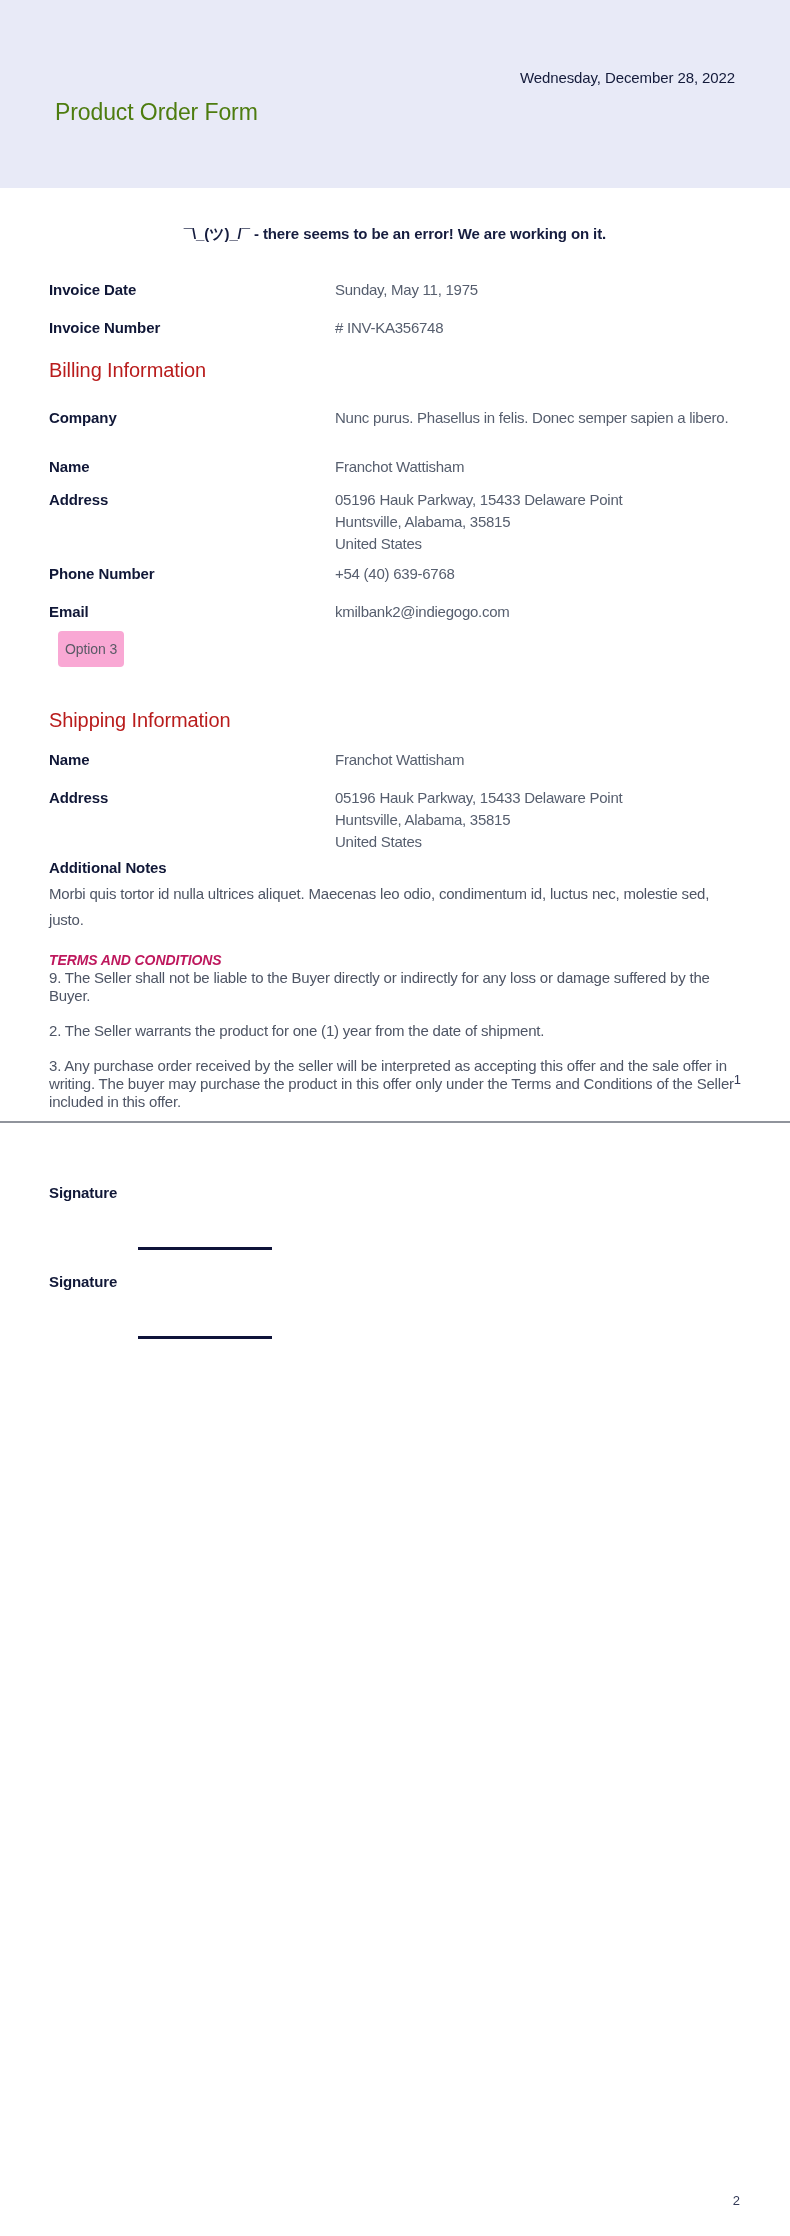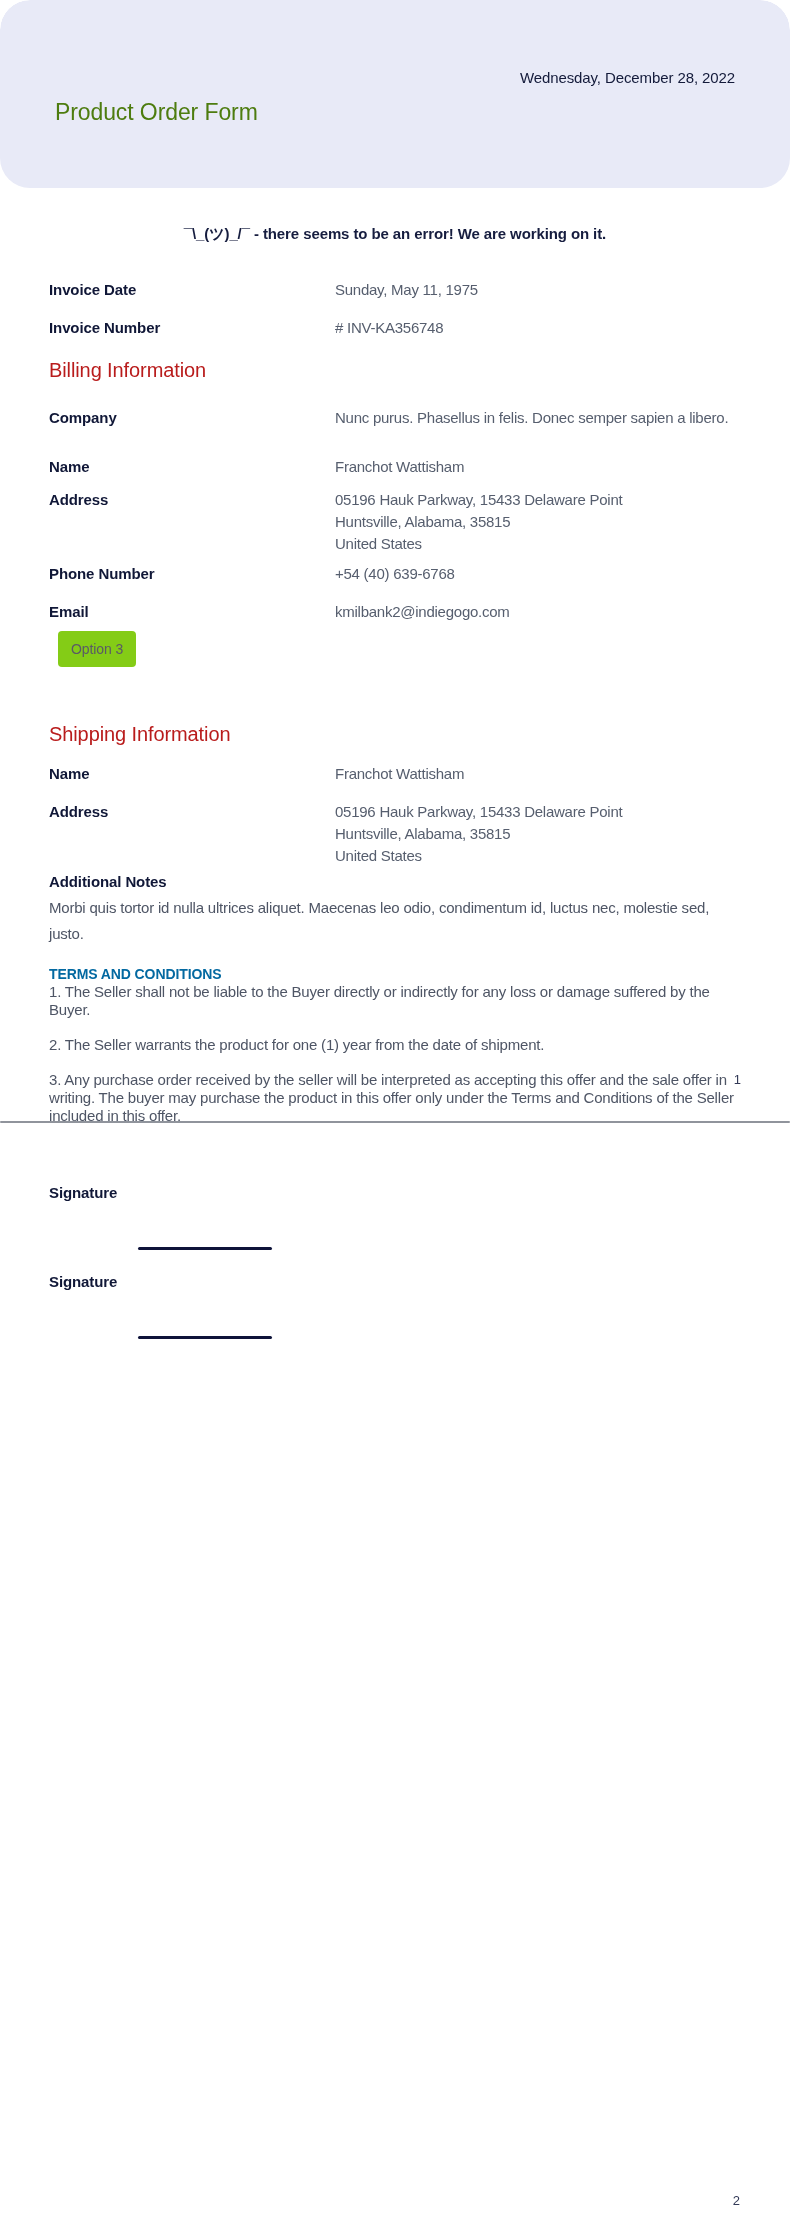--- a/index.html
+++ b/index.html
@@ -1,15 +1,15 @@
 <!DOCTYPE html>
 <html><head>
 <meta charset="utf-8">
 <style>
-  * { box-sizing: border-box; margin: 0; padding: 0; border-radius: 30px; }
+  * { box-sizing: border-box; margin: 0; padding: 0; }
   html, body { width: 790px; background: #ffffff; }
   body {
     font-family: "Liberation Sans", sans-serif;
     height: 2236px;
     color: #0e1339;
     letter-spacing: -0.1px;
   }
   .page1 {
     height: 1121px;
     position: relative;
@@ -70,24 +70,24 @@
   h2.section-heading {
     font-size: 20px;
     font-weight: normal;
     color: #b91c1c;
     line-height: 26px;
     margin: 18px 0 14px 0;
   }
   h2.shipping-heading { margin: 18px 0 16px 0; }
   .chip {
     display: inline-block;
-    margin: 0 0 36px 9px;
-    background: #84cc16;
+    margin: 0 0 22px 9px;
+    background: #f9a8d4;
     border-radius: 4px;
-    padding: 9px 13px;
+    padding: 9px 7px;
     font-size: 14px;
     color: #5a5a66;
     line-height: 18px;
   }
   .notes-heading {
     font-size: 15px;
     font-weight: bold;
     color: #101737;
     line-height: 21px;
     margin-bottom: 3px;
@@ -95,23 +95,24 @@
   .notes-body {
     font-size: 15px;
     color: #4e5565;
     line-height: 26px;
     margin-bottom: 18px;
     letter-spacing: -0.2px;
   }
   .terms-heading {
     font-size: 14px;
     font-weight: bold;
-    color: #0369a1;
+    color: #be185d;
     line-height: 18px;
     letter-spacing: -0.1px;
+    font-style: italic;
   }
   .terms-item {
     font-size: 15px;
     color: #4e5565;
     line-height: 18px;
     margin-bottom: 17px;
     letter-spacing: -0.2px;
   }
   .page-num {
     font-size: 13px;
@@ -222,21 +223,21 @@
         <span class="addr-line">05196 Hauk Parkway, 15433 Delaware Point</span>
         <span class="addr-line">Huntsville, Alabama, 35815</span>
         <span class="addr-line">United States</span>
       </div>
     </div>
 
     <div class="notes-heading">Additional Notes</div>
     <p class="notes-body">Morbi quis tortor id nulla ultrices aliquet. Maecenas leo odio, condimentum id, luctus nec, molestie sed, justo.</p>
 
     <div class="terms-heading">TERMS AND CONDITIONS</div>
-    <p class="terms-item">1. The Seller shall not be liable to the Buyer directly or indirectly for any loss or damage suffered by the Buyer.</p>
+    <p class="terms-item">9. The Seller shall not be liable to the Buyer directly or indirectly for any loss or damage suffered by the Buyer.</p>
     <p class="terms-item">2. The Seller warrants the product for one (1) year from the date of shipment.</p>
     <p class="terms-item">3. Any purchase order received by the seller will be interpreted as accepting this offer and the sale offer in writing. The buyer may purchase the product in this offer only under the Terms and Conditions of the Seller included in this offer.</p>
 
   </div>
 
   <div class="page-num page-num-1">1</div>
 </div>
 
 <div class="divider"></div>
 

